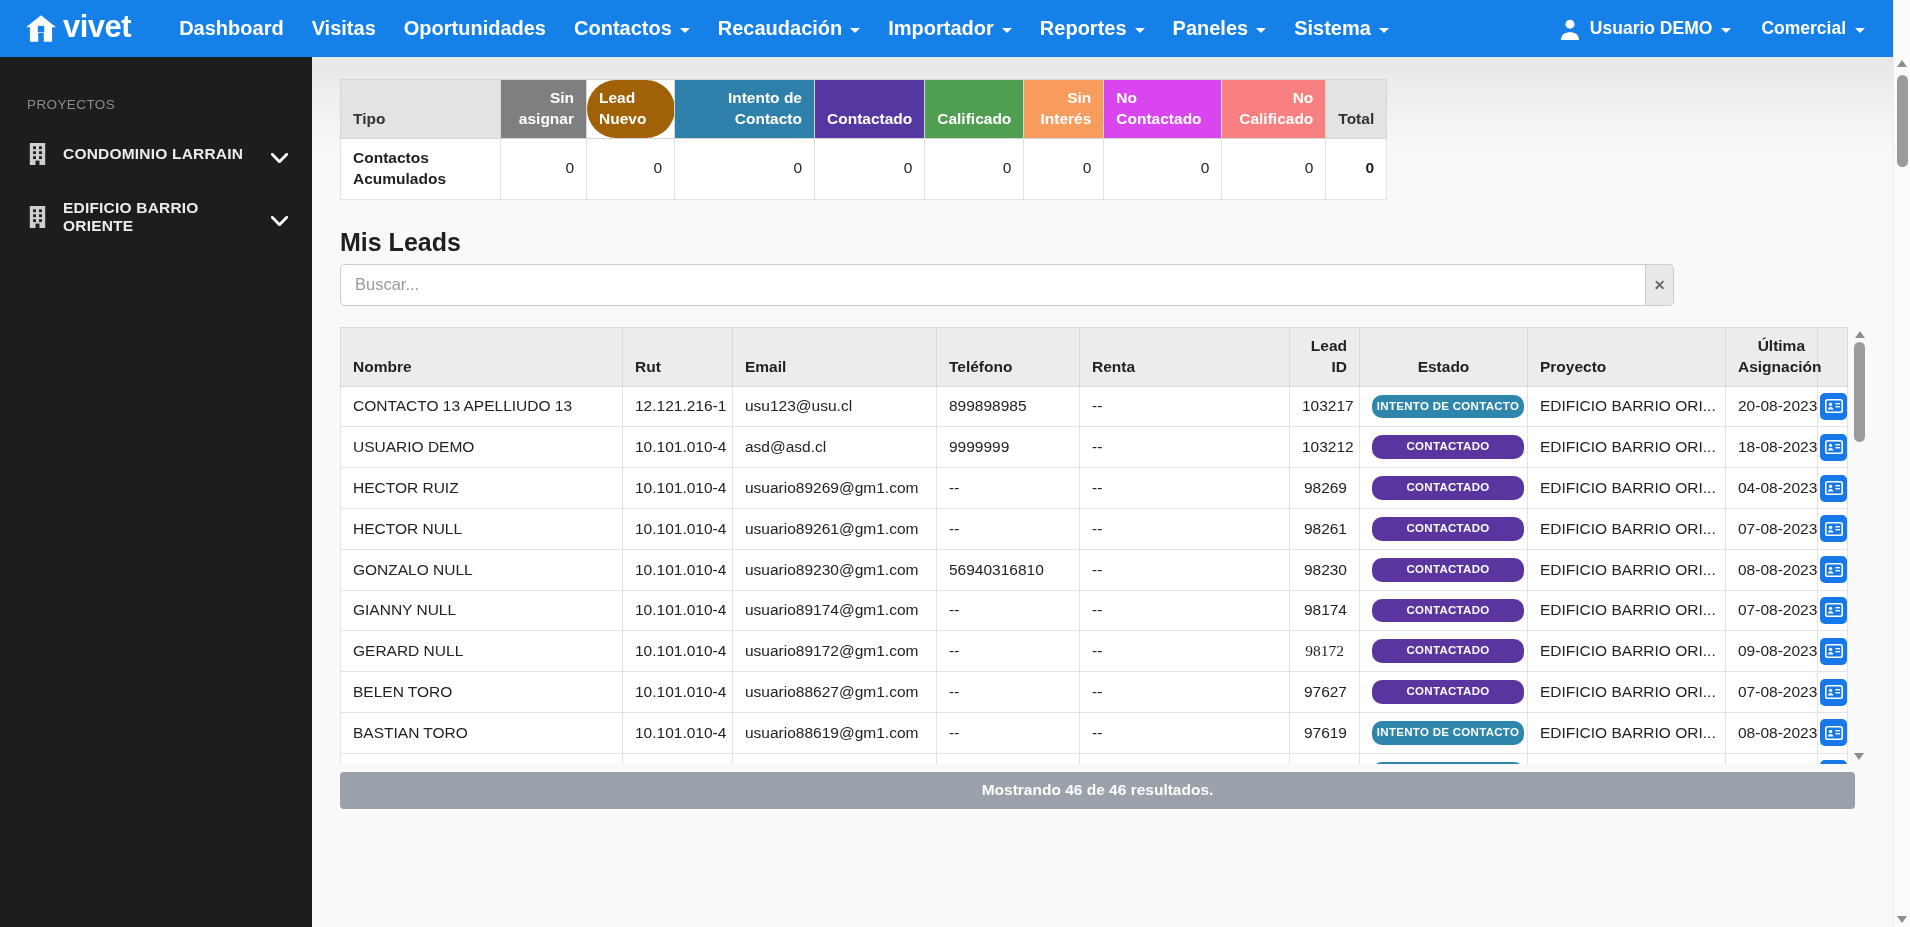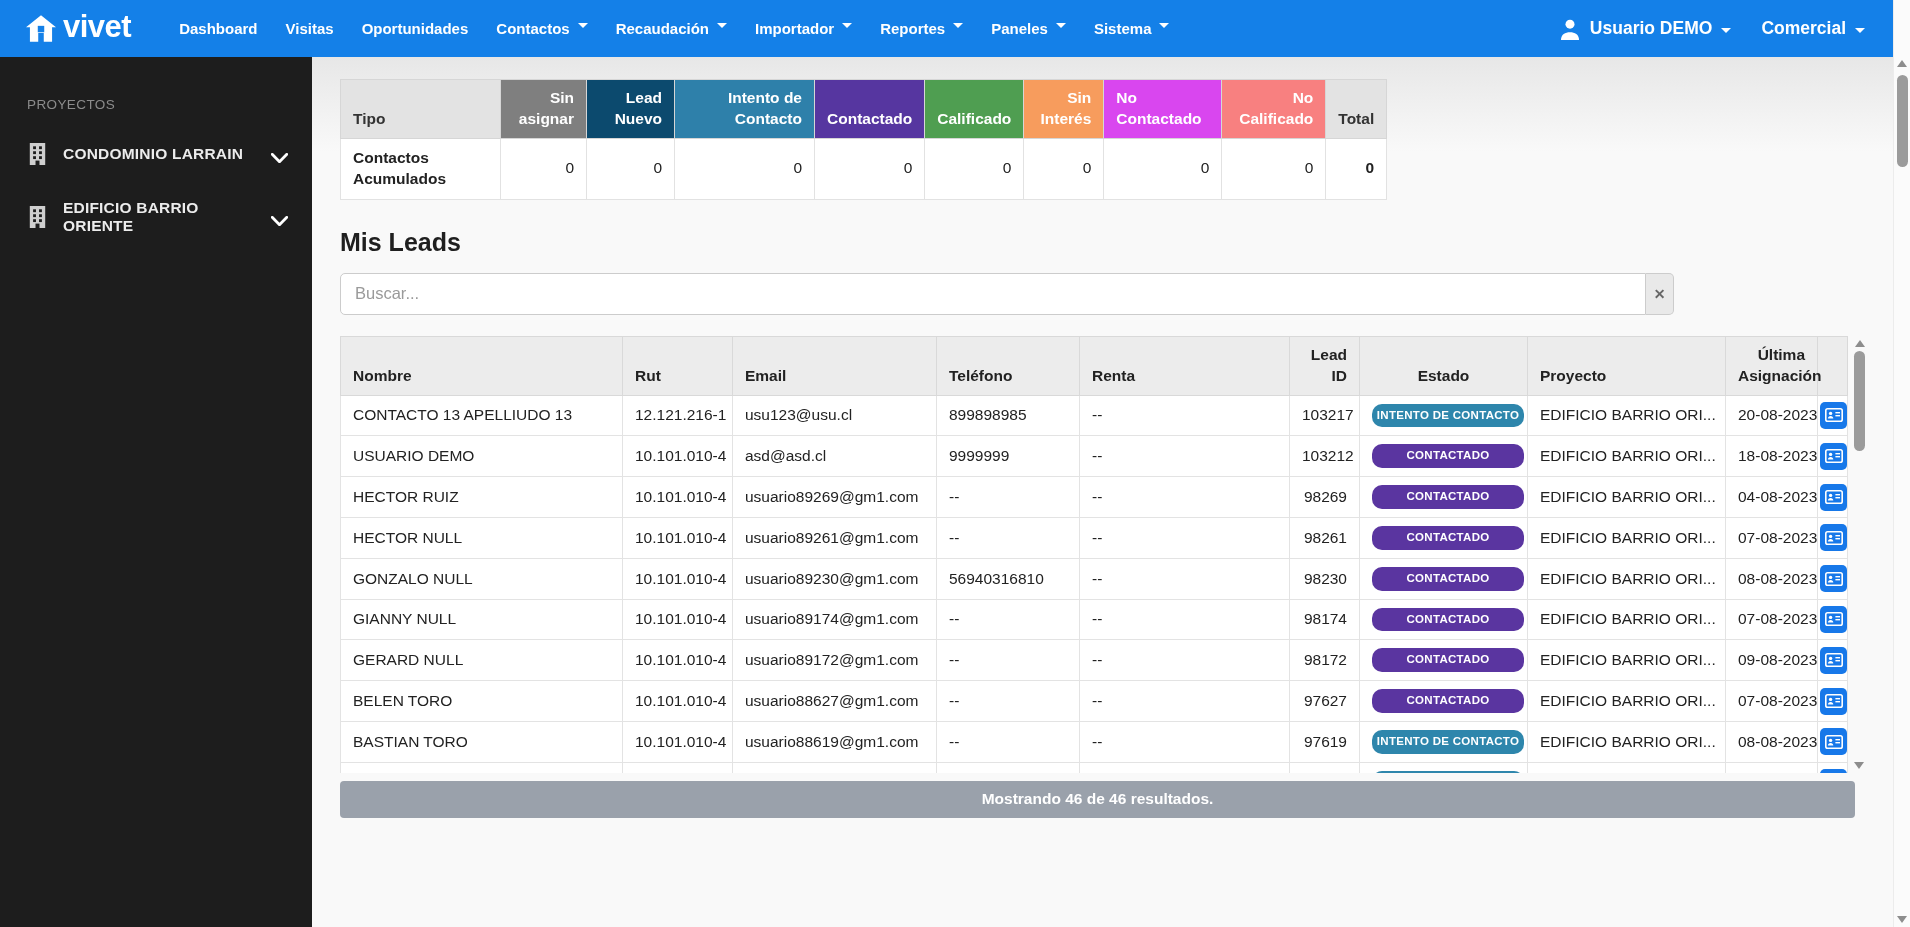--- a/index.html
+++ b/index.html
@@ -11,22 +11,22 @@
 
   
   .navbar {
     position:absolute; top:0; left:0; width:1893px; height:57px;
     background:#1480e8; display:flex; align-items:center; color:#fff; z-index:6;
   }
   .brand { display:flex; align-items:center; gap:7px; margin-left:26px; cursor:pointer; }
   .brand-text { font-size:31px; font-weight:800; letter-spacing:-0.5px; line-height:1; padding-bottom:4px; }
   .nav-menu { display:flex; margin-left:34px; }
   .nav-item {
-    padding:8px 14px; font-size:15px; font-weight:700; display:flex;
-    gap:8px; cursor:pointer; white-space:nowrap;
+    padding:8px 14px; font-size:20px; font-weight:700; display:flex;
+    align-items:center; gap:8px; cursor:pointer; white-space:nowrap;
   }
   .caret { width:0; height:0; border-left:5px solid transparent; border-right:5px solid transparent;
     border-top:5px solid #fff; margin-top:3px; }
   .nav-right { margin-left:auto; display:flex; align-items:center; gap:30px; margin-right:28px; }
   .nav-user { display:flex; align-items:center; gap:9px; font-size:17.5px; font-weight:700; cursor:pointer; }
   .nav-role { display:flex; align-items:center; gap:9px; font-size:17.5px; font-weight:700; cursor:pointer; }
 
   
   .sidebar { position:absolute; top:57px; left:0; width:312px; height:870px; background:#1d1d1d; }
   .sidebar-section { margin:40px 0 14px 27px; color:#8b8b8b; font-size:13.5px; letter-spacing:0.4px; }
@@ -53,21 +53,21 @@
     font-size:15.5px; font-weight:700; line-height:1.35;
   }
   .cump-table td {
     border:1px solid #e2e2e2; padding:9px 12px; font-size:15.5px; color:#222;
     text-align:right; background:#fff; line-height:1.35;
   }
   .cump-table td.c-tipo { text-align:left; font-weight:700; }
   .cump-table td.c-total { font-weight:700; }
 
   
-  .search-row { margin-top:16px; display:flex; width:1334px; }
+  .search-row { margin-top:7px; display:flex; width:1334px; }
   .search-input {
     flex:1; height:42px; border:1px solid #ccc; border-radius:5px 0 0 5px;
     padding:0 14px; font-size:16.5px; color:#555; background:#fff; outline:none;
     font-family:"Liberation Sans", sans-serif;
   }
   .search-input::placeholder { color:#9a9a9a; }
   .search-clear {
     width:28px; height:42px; background:#e9e9e9; border:1px solid #ccc; border-left:none;
     border-radius:0 5px 5px 0; display:flex; align-items:center; justify-content:center;
     color:#666; font-size:14px; font-weight:700; cursor:pointer;
@@ -233,21 +233,21 @@
         <col style="width:86px">
           <col style="width:80px">
           <col style="width:118px">
           <col style="width:104px">
           <col style="width:49px">
       </colgroup>
       <thead>
           <tr id="cump-head-row">
             <th style="background: rgb(227, 227, 227); color: rgb(51, 51, 51); text-align: left;">Tipo</th>
             <th style="background: rgb(127, 127, 127); color: rgb(255, 255, 255); text-align: right;">Sin asignar</th>
-            <th style="background: #0c4a6e; color: rgb(255, 255, 255); text-align: right;">Lead Nuevo</th>
+            <th style="background: #a16207; color: rgb(255, 255, 255); text-align: left; border-radius: 29px;">Lead Nuevo</th>
             <th style="background: rgb(46, 128, 170); color: rgb(255, 255, 255); text-align: right;">Intento de Contacto</th>
             <th style="background: rgb(86, 54, 160); color: rgb(255, 255, 255); text-align: right;">Contactado</th>
             <th style="background: rgb(79, 158, 81); color: rgb(255, 255, 255); text-align: right;">Calificado</th>
             <th style="background: rgb(247, 156, 93); color: rgb(255, 255, 255); text-align: right;">Sin Interés</th>
             <th style="background: #d946ef; color: rgb(255, 255, 255); text-align: left;">No Contactado</th>
             <th style="background: rgb(248, 128, 128); color: rgb(255, 255, 255); text-align: right;">No Calificado</th>
             <th style="background: rgb(227, 227, 227); color: rgb(51, 51, 51); text-align: left;">Total</th>
           </tr>
         </thead>
       <tbody id="cump-body">
@@ -447,21 +447,21 @@
                   </span>
                 </button>
               </td>
             </tr>
             <tr>
               <td style="text-align: left;">GERARD NULL</td>
               <td style="text-align: right;">10.101.010-4</td>
               <td style="text-align: left;">usuario89172@gm1.com</td>
               <td style="text-align: left;">--</td>
               <td style="text-align: left;">--</td>
-              <td style="text-align: right;">98172</td>
+              <td style="text-align: center; font-family: Liberation Serif, serif;">98172</td>
               <td style="text-align: center;"><span class="badge" style="background: rgb(90, 53, 160);">CONTACTADO</span></td>
               <td style="text-align: left;">EDIFICIO BARRIO ORI...</td>
               <td style="text-align: right;">09-08-2023</td>
               <td style="text-align: center; padding: 5px 0px 5px 2px;">
                 <button class="card-btn">
                   <span style="display: flex;">
                     <svg width="18" height="14" viewBox="0 0 18 14">
                       <rect x="0.8" y="0.8" width="16.4" height="12.4" rx="1.8" fill="none" stroke="#ffffff" stroke-width="1.6"></rect>
                       <circle cx="5.6" cy="5.4" r="1.7" fill="#ffffff"></circle>
                       <path d="M2.9 10.6 c0-1.9 1.3-2.7 2.7-2.7 s2.7 0.8 2.7 2.7 z" fill="#ffffff"></path>

